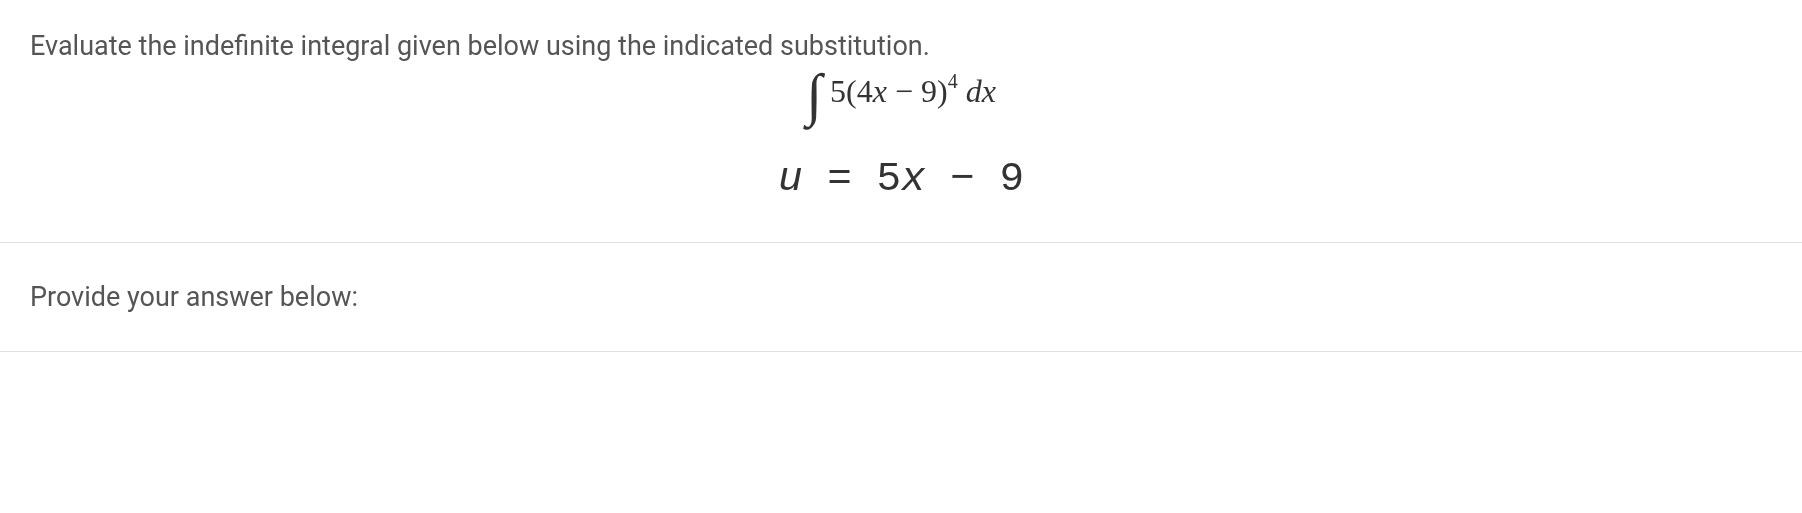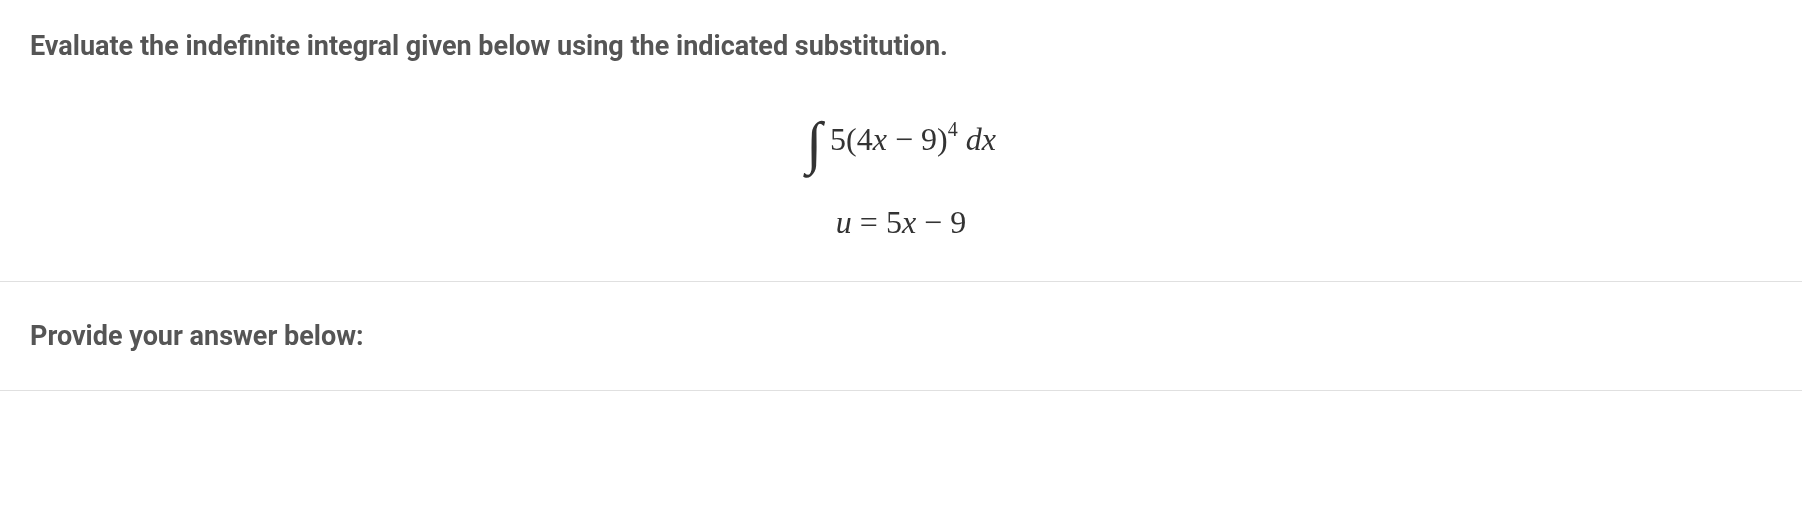--- a/index.html
+++ b/index.html
@@ -14,22 +14,21 @@
     width: 1802px;
     height: 513px;
     position: relative;
   }
   .question-section {
     padding: 30px 30px 40px 30px;
   }
   .question-text {
     font-size: 27px;
     color: #555;
-    font-weight: 700;
-    margin-bottom: 48px;
+    font-weight: 400;
   }
   .math-block {
     text-align: center;
     font-family: "Times New Roman", Times, serif;
     color: #333;
   }
   .integral-line {
     font-size: 32px;
     margin-bottom: 36px;
     display: flex;
@@ -44,38 +43,39 @@
     position: relative;
     top: 4px;
   }
   .sup {
     font-size: 20px;
     vertical-align: super;
     position: relative;
     top: -2px;
   }
   .substitution-line {
-    font-size: 32px;
+    font-size: 41px;
     font-style: italic;
+    font-family: Liberation Mono, monospace;
   }
   .substitution-line .num {
     font-style: normal;
   }
   .divider {
     border: none;
     border-top: 1px solid #e0e0e0;
     margin: 0;
   }
   .answer-section {
     padding: 38px 30px 38px 30px;
   }
   .answer-prompt {
     font-size: 27px;
     color: #555;
-    font-weight: 700;
+    font-weight: 400;
   }
   .italic {
     font-style: italic;
   }
 </style>
 </head>
 <body>
 
 <div class="question-section">
   <p class="question-text">Evaluate the indefinite integral given below using the indicated substitution.</p>

